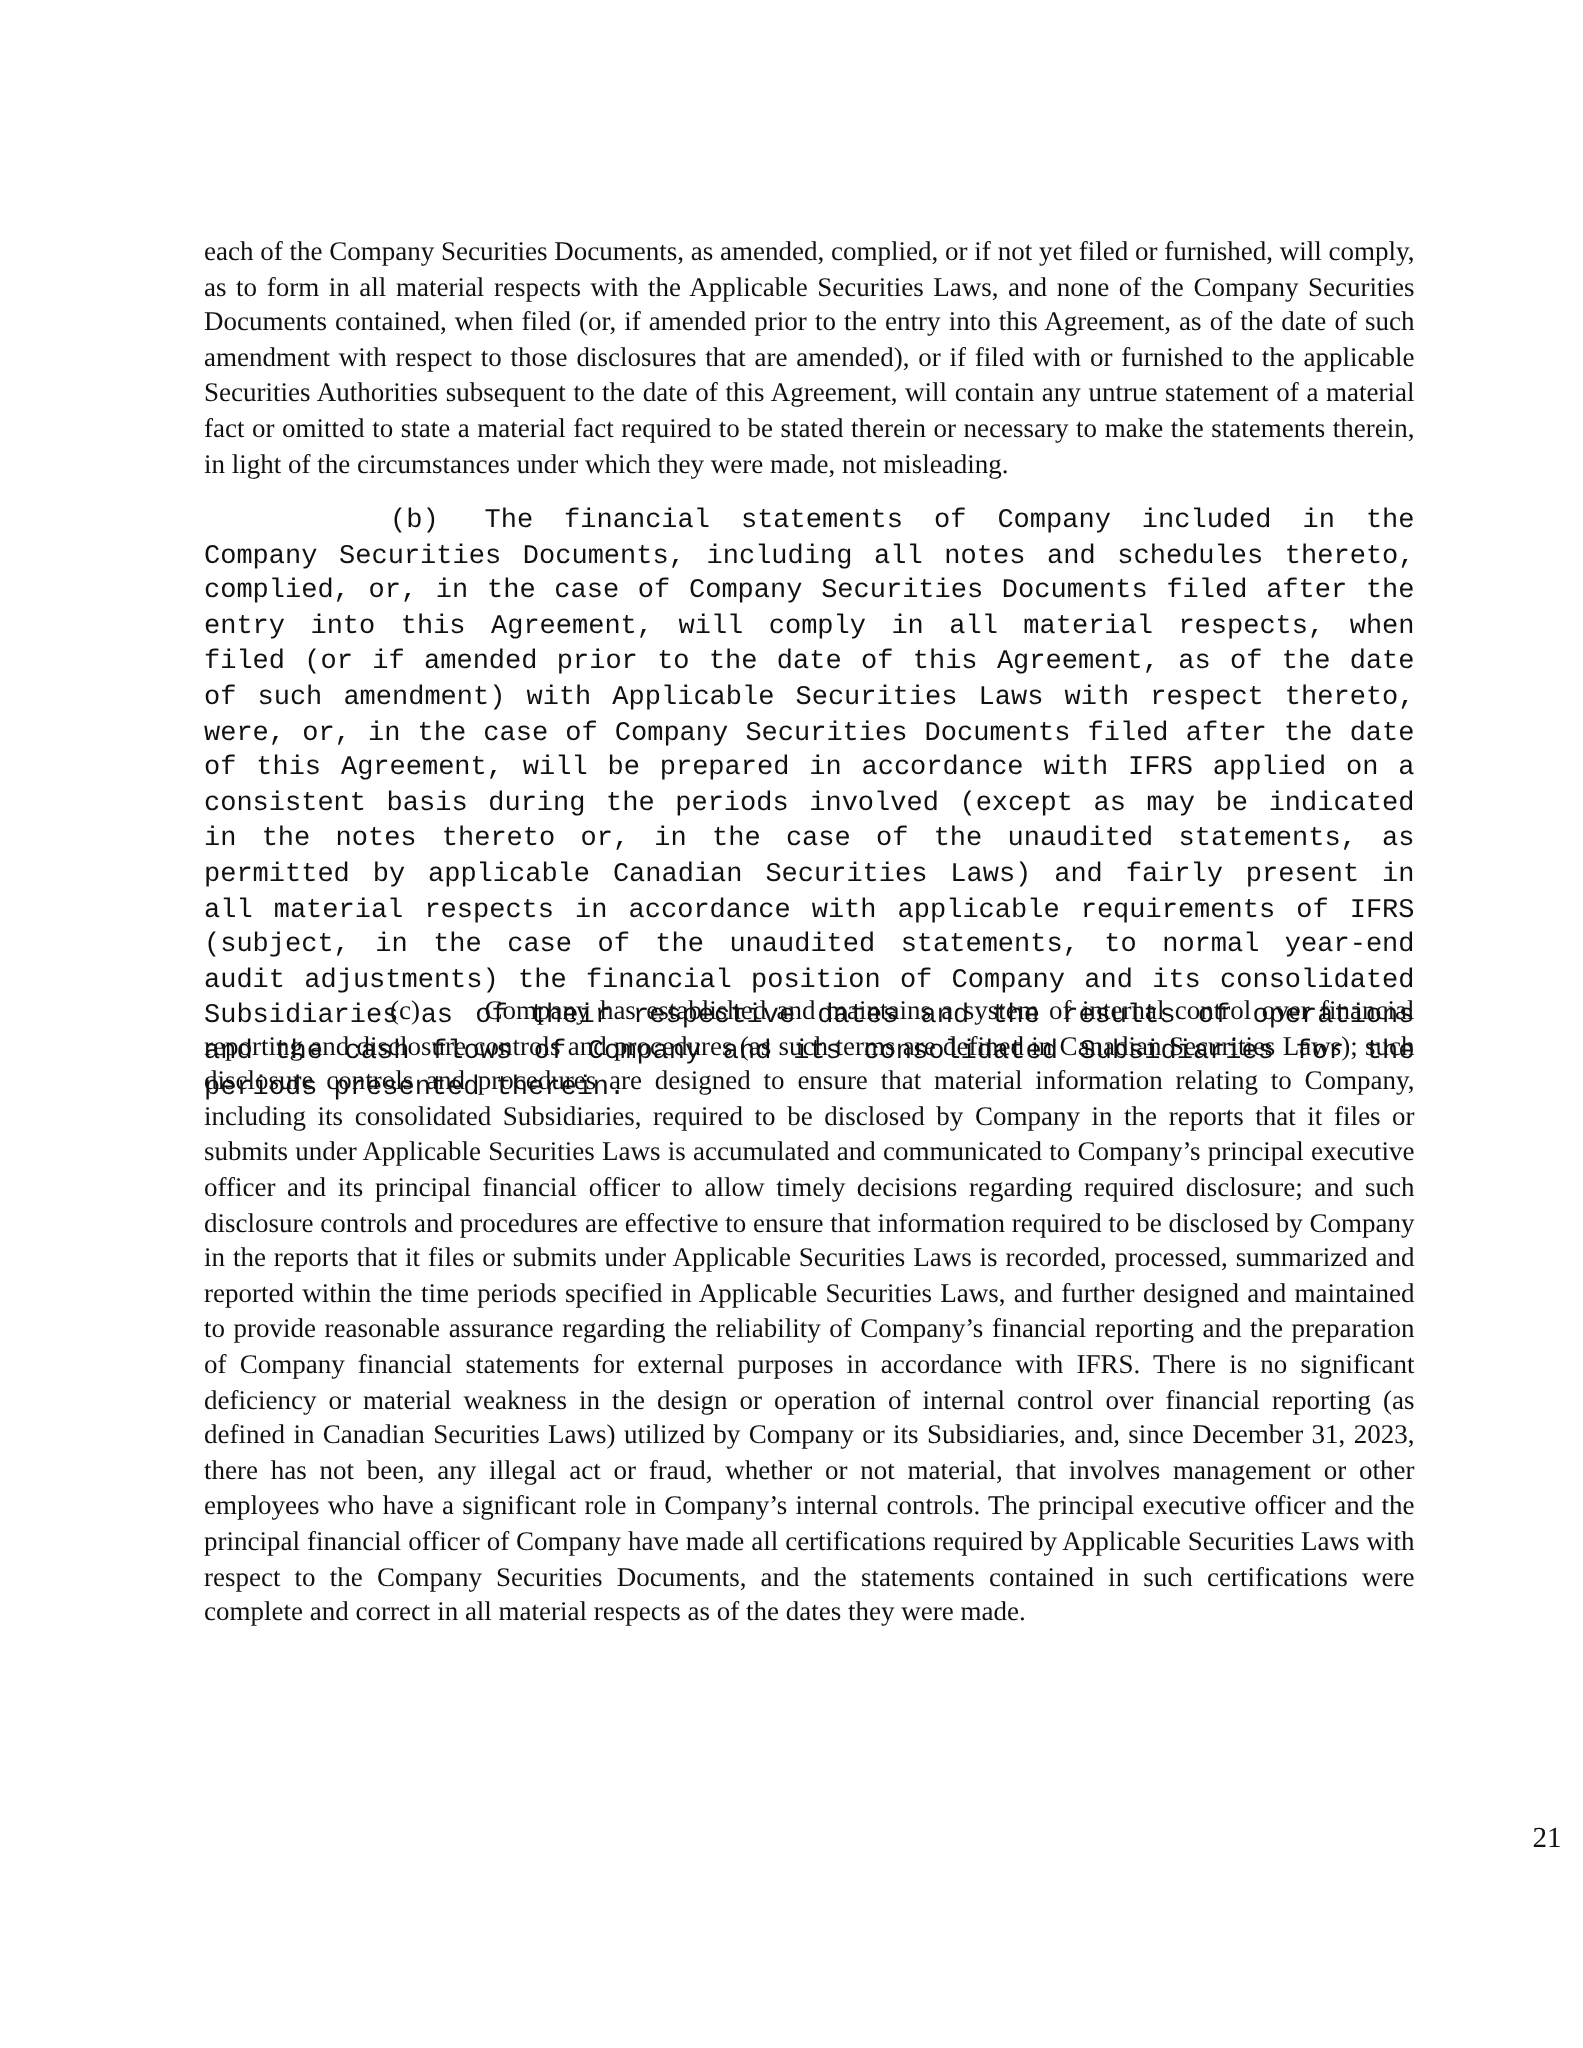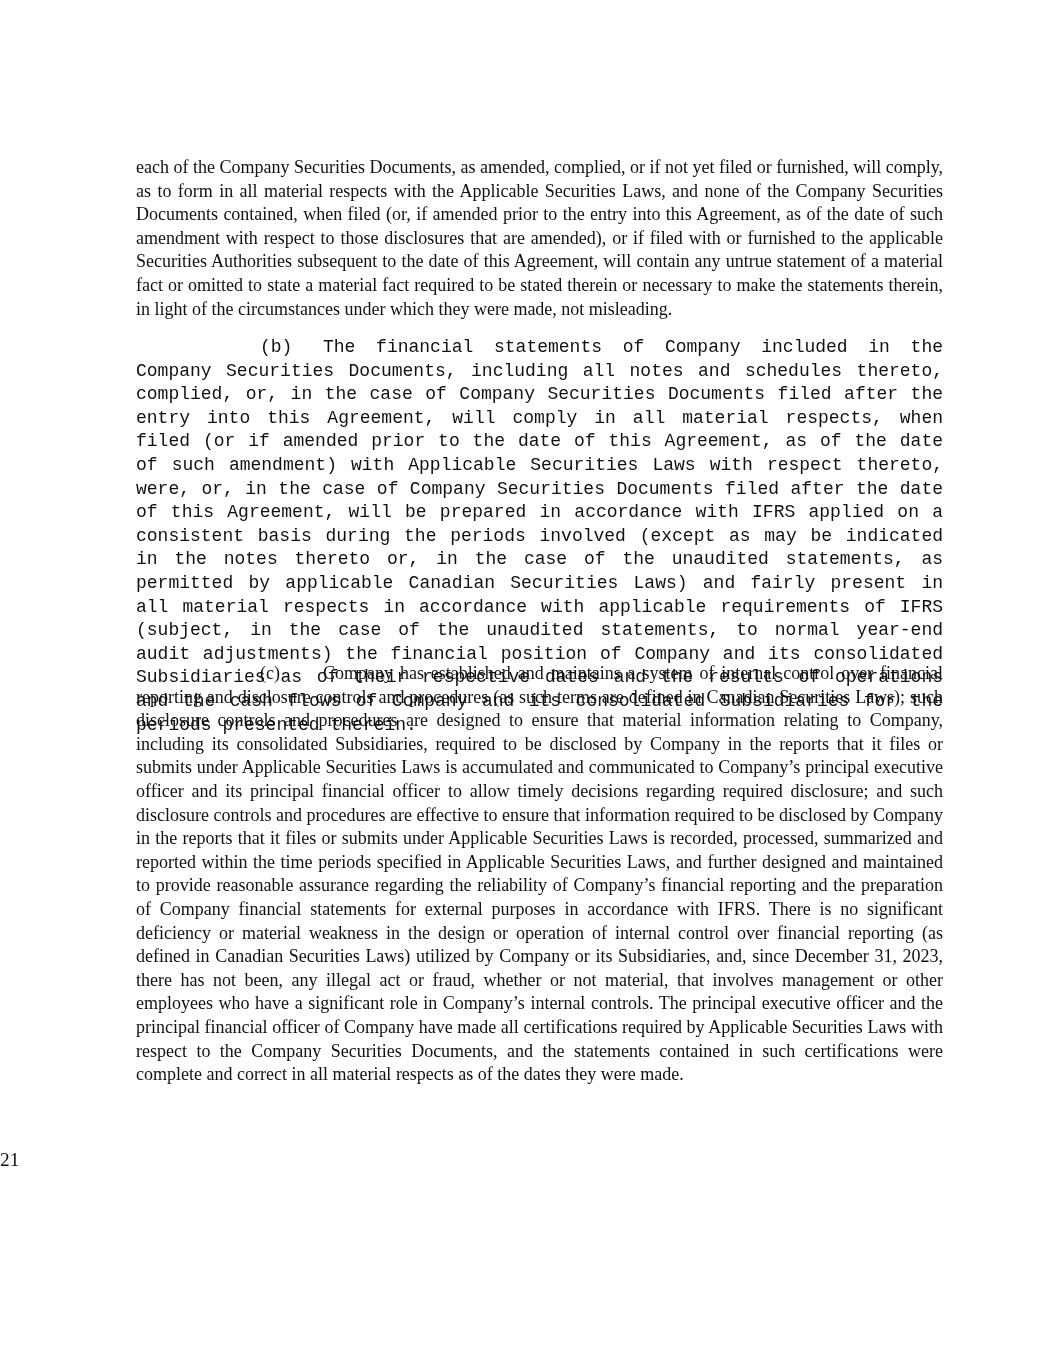--- a/index.html
+++ b/index.html
@@ -9,21 +9,21 @@
     position: absolute; left: 136px; width: 807px;
     font-family: "Liberation Serif", serif; font-size: 18px; line-height: 23.6px;
     color: #111; text-align: justify;
   }
   .p1 { top: 156px; }
   .p2 { top: 336px; font-family: Liberation Mono, monospace; }
   .p3 { top: 662px; }
   .label { display: inline-block; width: 63px; }
   .indent { display: inline-block; width: 124px; }
   .pagenum {
-    position: absolute; top: 1149px; left: 0; width: 1041px; text-align: left;
+    position: absolute; top: 1215px; left: 0; width: 1041px; text-align: right;
     font-family: "Liberation Serif", serif; font-size: 19.4px; color: #111;
   }
 </style>
 </head>
 <body>
 
 <div class="page">
   <div class="text p1">
     <span>each of the Company Securities Documents, as amended, complied, or if not yet filed or furnished, will comply, as to form in all material respects with the Applicable Securities Laws, and none of the Company Securities Documents contained, when filed (or, if amended prior to the entry into this Agreement, as of the date of such amendment with respect to those disclosures that are amended), or if filed with or furnished to the applicable Securities Authorities subsequent to the date of this Agreement, will contain any untrue statement of a material fact or omitted to state a material fact required to be stated therein or necessary to make the statements therein, in light of the circumstances under which they were made, not misleading.</span>
   </div>

